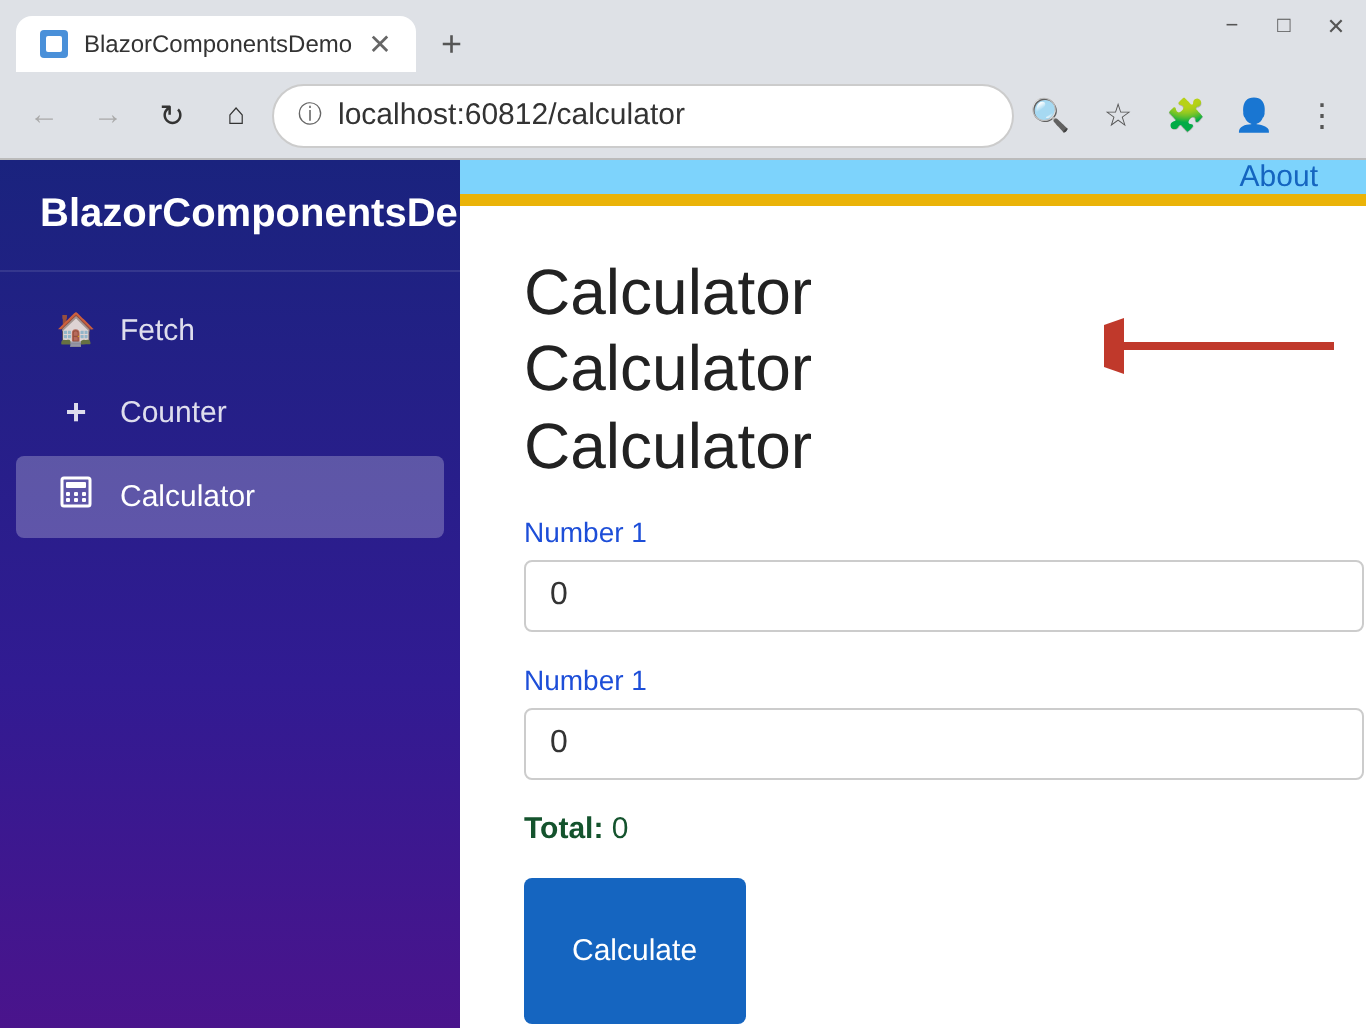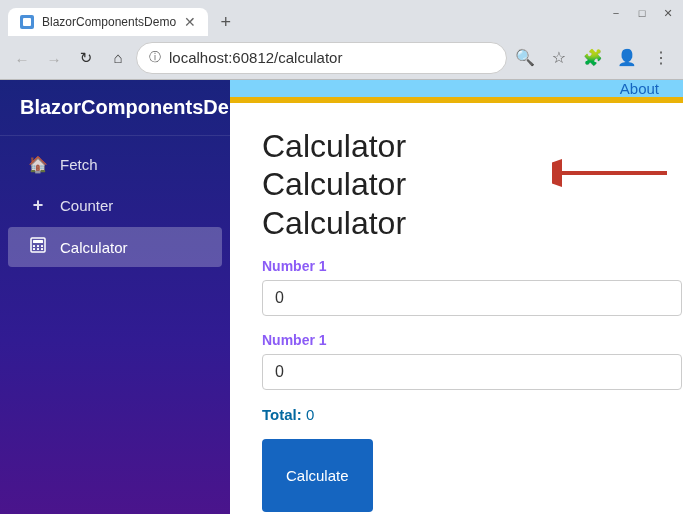--- a/index.html
+++ b/index.html
@@ -39,23 +39,23 @@
     .main-content { flex: 1; background: white; display: flex; flex-direction: column; overflow: hidden; }
     .topbar { display: flex; justify-content: flex-end; align-items: center; padding: 0 24px; height: 44px; border-bottom: 6px solid #eab308; background: #7dd3fc; }
     .about-link { color: #1565c0; text-decoration: none; font-size: 15px; cursor: pointer; }
     .page-content { padding: 24px 32px; flex: 1; }
 
     
     .calc-title { font-size: 32px; color: #222; font-weight: 400; line-height: 1.2; }
 
     
     .form-group { margin-top: 16px; }
-    .form-label { font-size: 14px; color: #8b5cf6; margin-bottom: 6px; display: block; font-weight: bold; }
+    .form-label { font-size: 14px; color: #1d4ed8; margin-bottom: 6px; display: block; }
     .form-input { width: 420px; border: 1px solid #ccc; border-radius: 4px; padding: 8px 12px; font-size: 16px; color: #333; outline: none; }
-    .total-row { margin-top: 16px; font-size: 15px; color: #0369a1; }
+    .total-row { margin-top: 16px; font-size: 15px; color: #14532d; }
     .total-label { font-weight: 700; }
     .calc-btn { margin-top: 16px; background: #1565c0; color: white; border: none; border-radius: 4px; padding: 28px 24px; font-size: 15px; cursor: pointer; }
   </style>
 </head>
 <body>
 
 <div class="browser-chrome top-row">
   <div class="tab-bar">
     <div class="tab">
       <div class="tab-favicon">

